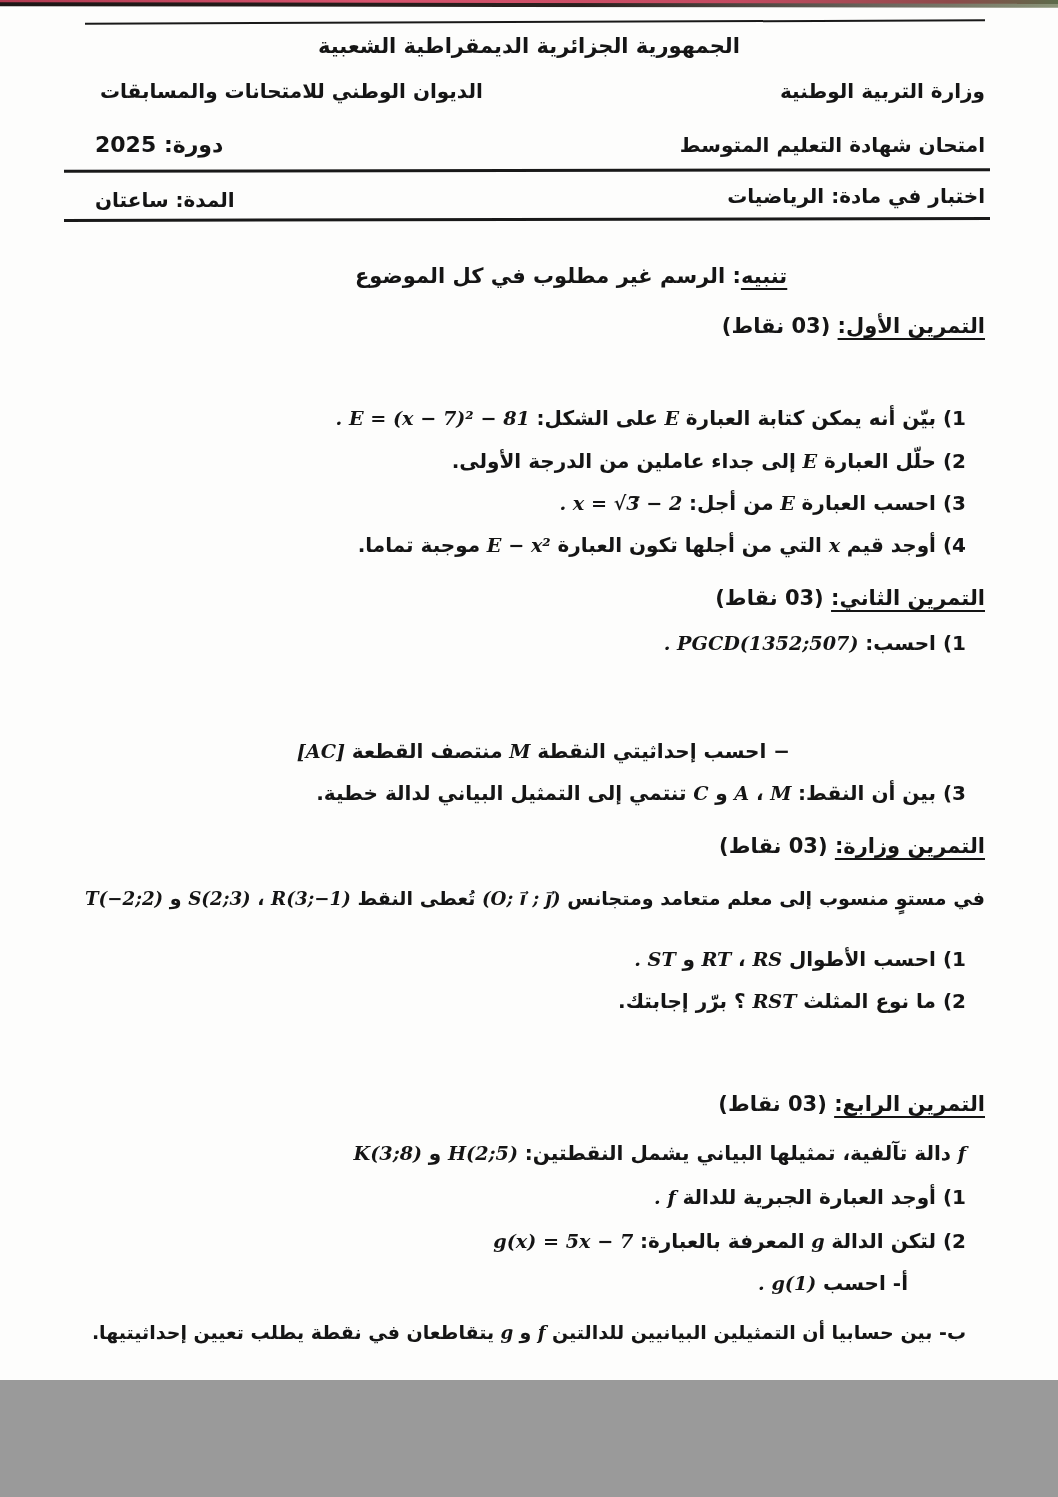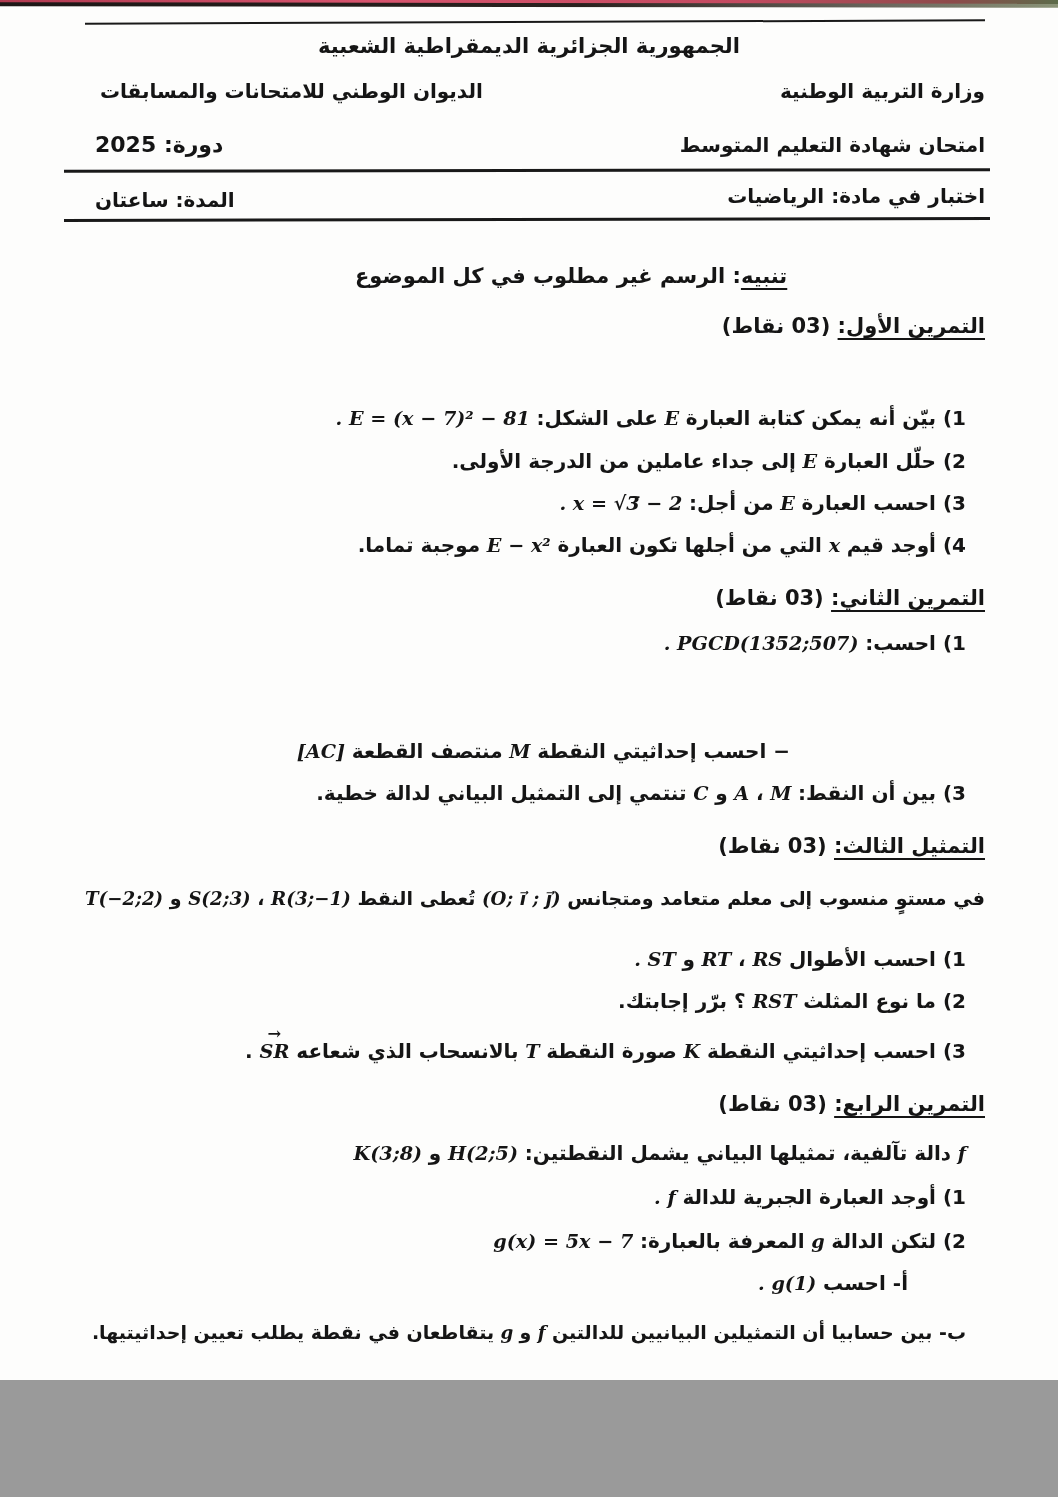--- a/index.html
+++ b/index.html
@@ -90,28 +90,25 @@
   <div class="line rich" style="top:532px;right:92px;">4) أوجد قيم<span class="math"> x </span>التي من أجلها تكون العبارة<span class="math"> E − x² </span>موجبة تماما.</div>
 
   <div class="line head" style="top:584px;right:73px;">
     <span class="u">التمرين الثاني:</span><span> (03 نقاط)</span>
   </div>
   <div class="line rich" style="top:630px;right:92px;text-align:center;">1) احسب:<span class="math"> PGCD(1352;507) .</span></div>
   <div class="line rich" style="top:738px;right:268px;text-align:right;">− احسب إحداثيتي النقطة<span class="math"> M </span>منتصف القطعة<span class="math"> [AC]</span></div>
   <div class="line rich" style="top:780px;right:92px;">3) بين أن النقط:<span class="math"> M </span>،‏<span class="math"> A </span>و<span class="math"> C </span>تنتمي إلى التمثيل البياني لدالة خطية.</div>
 
   <div class="line head" style="top:832px;right:73px;">
-    <span class="u">التمثيل الثالث:</span><span> (03 نقاط)</span>
+    <span class="u">التمرين وزارة:</span><span> (03 نقاط)</span>
   </div>
   <div class="line rich wrapline stretch sm" style="top:886px;right:73px;left:85px;">في مستوٍ منسوب إلى معلم متعامد ومتجانس<span class="math"> (O; i⃗ ; j⃗) </span>تُعطى النقط<span class="math"> R(3;−1) </span>،‏<span class="math"> S(2;3) </span>و<span class="math"> T(−2;2)</span></div>
   <div class="line rich" style="top:946px;right:92px;">1) احسب الأطوال<span class="math"> RS </span>،‏<span class="math"> RT </span>و<span class="math"> ST .</span></div>
   <div class="line rich" style="top:988px;right:92px;">2) ما نوع المثلث<span class="math"> RST </span>؟ برّر إجابتك.</div>
-  <div class="line" style="top:1038px;right:92px;">
-    <span class="rich">3) احسب إحداثيتي النقطة<span class="math"> K </span>صورة النقطة<span class="math"> T </span>بالانسحاب الذي شعاعه </span><span class="math vec">SR</span><span> .</span>
-  </div>
 
   <div class="line head" style="top:1090px;right:73px;">
     <span class="u">التمرين الرابع:</span><span> (03 نقاط)</span>
   </div>
   <div class="line rich" style="top:1140px;right:92px;"><span class="math">f </span>دالة تآلفية، تمثيلها البياني يشمل النقطتين:<span class="math"> H(2;5) </span>و<span class="math"> K(3;8)</span></div>
   <div class="line rich" style="top:1184px;right:92px;">1) أوجد العبارة الجبرية للدالة<span class="math"> f .</span></div>
   <div class="line rich" style="top:1228px;right:92px;text-align:right;">2) لتكن الدالة<span class="math"> g </span>المعرفة بالعبارة:<span class="math"> g(x) = 5x − 7</span></div>
   <div class="line rich" style="top:1270px;right:150px;">أ- احسب<span class="math"> g(1) .</span></div>
   <div class="line rich sm" style="top:1320px;right:92px;">ب- بين حسابيا أن التمثيلين البيانيين للدالتين<span class="math"> f </span>و<span class="math"> g </span>يتقاطعان في نقطة يطلب تعيين إحداثيتيها.</div>
 

